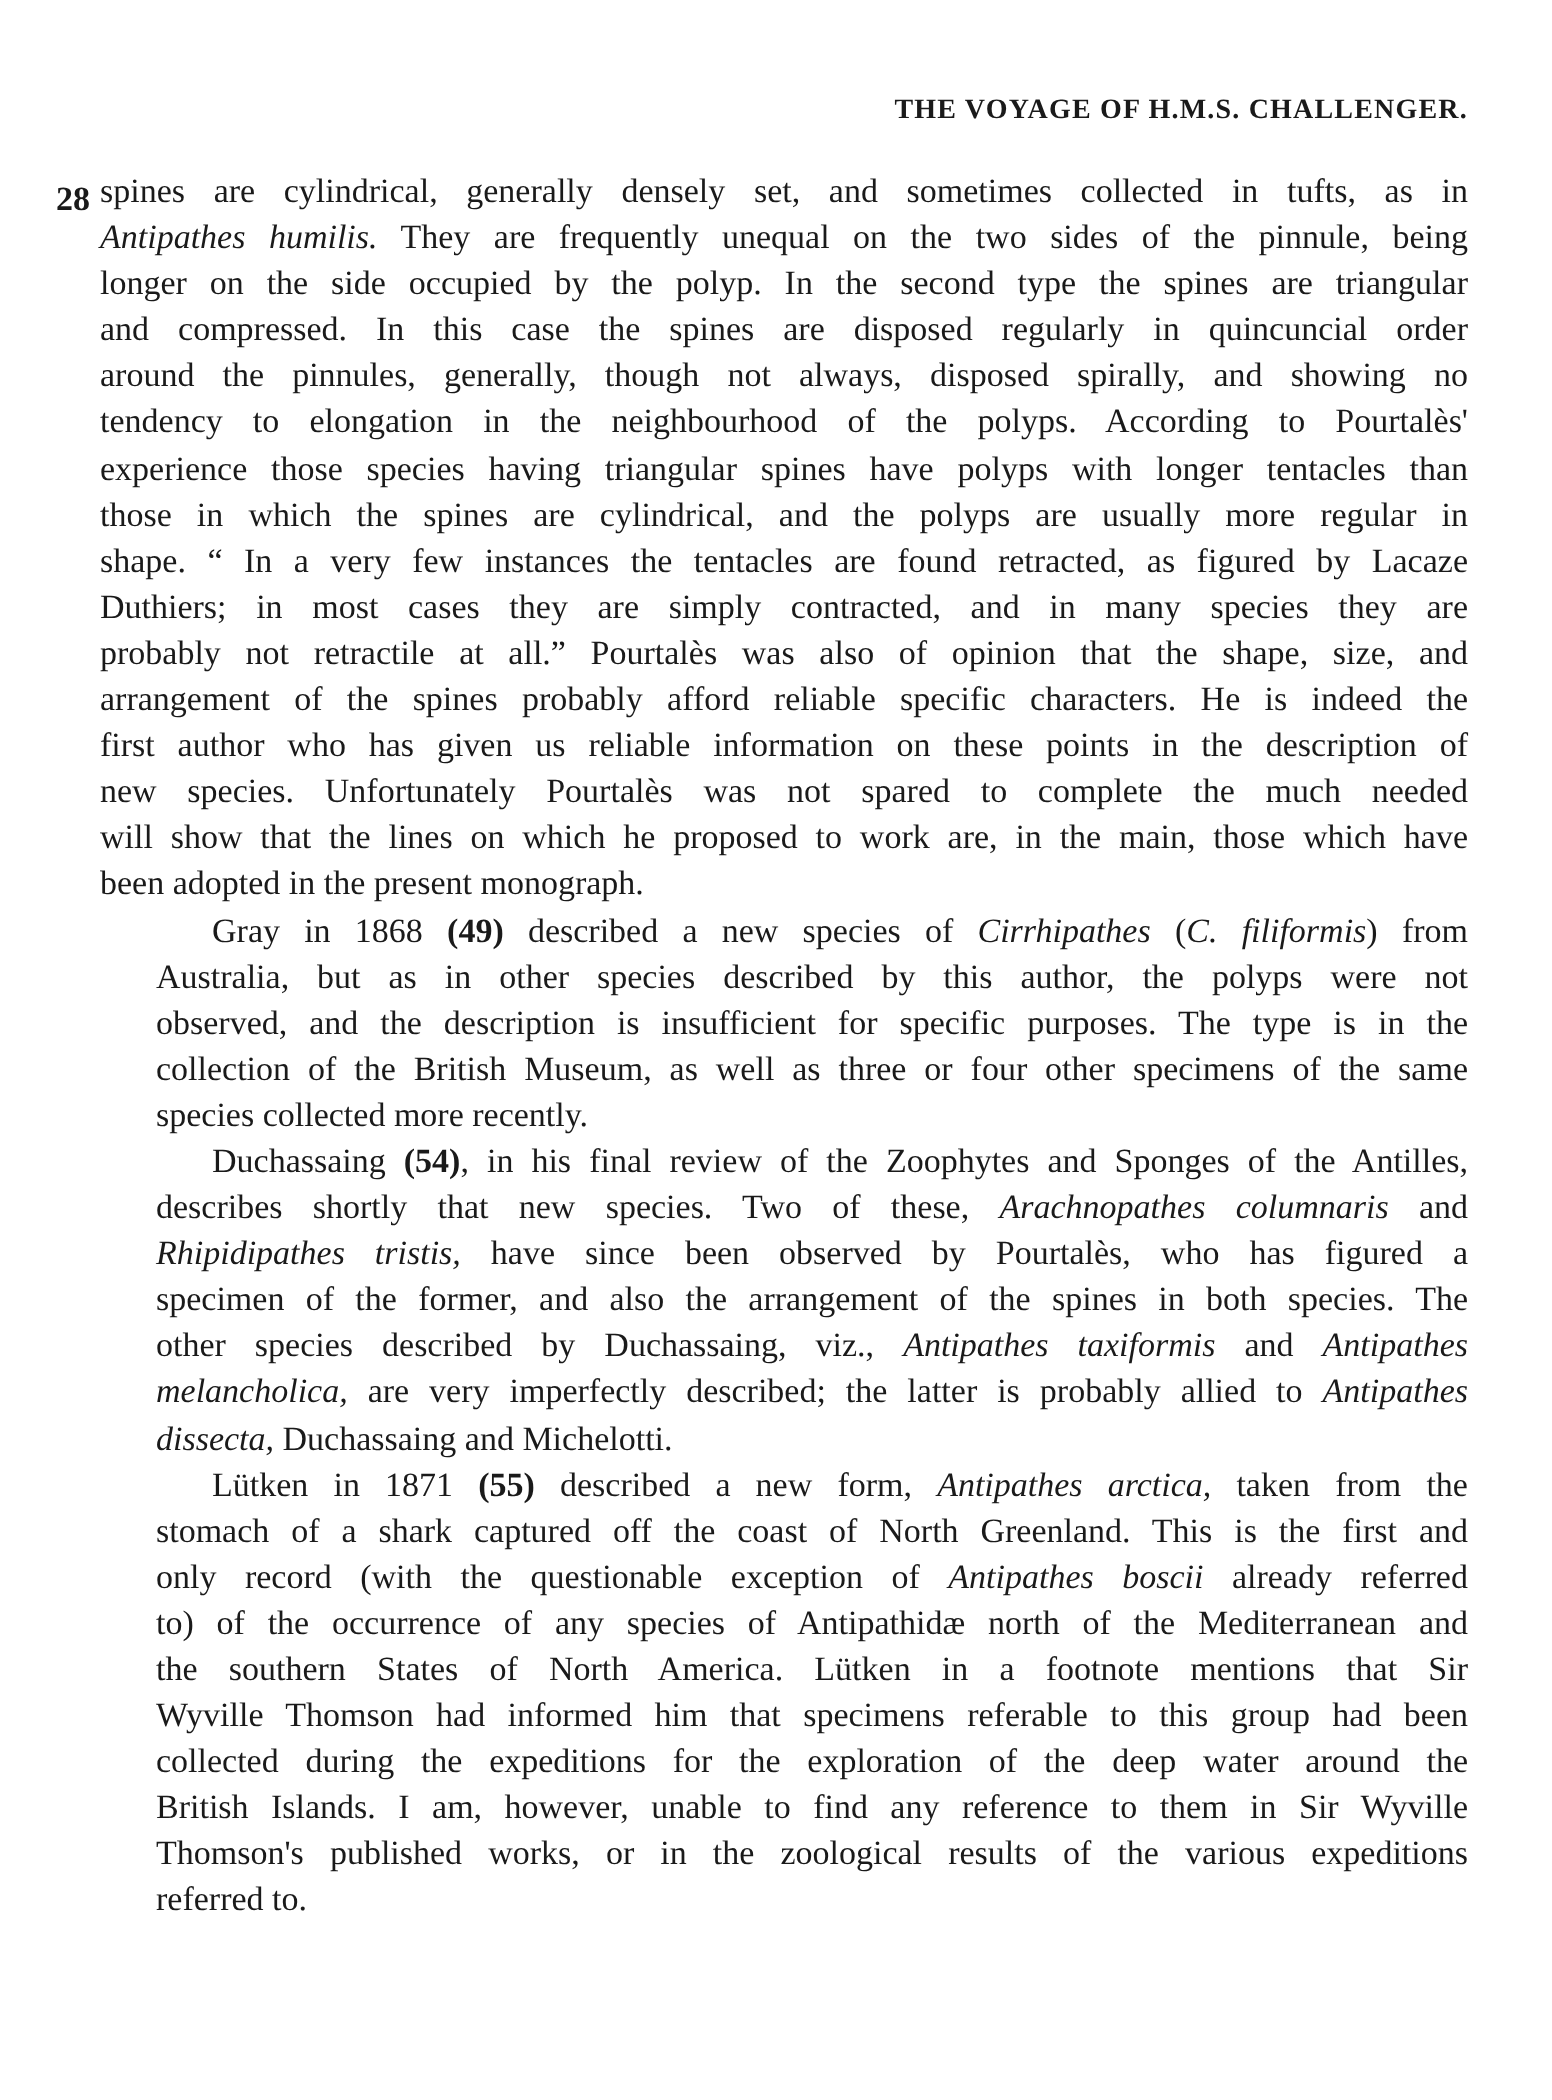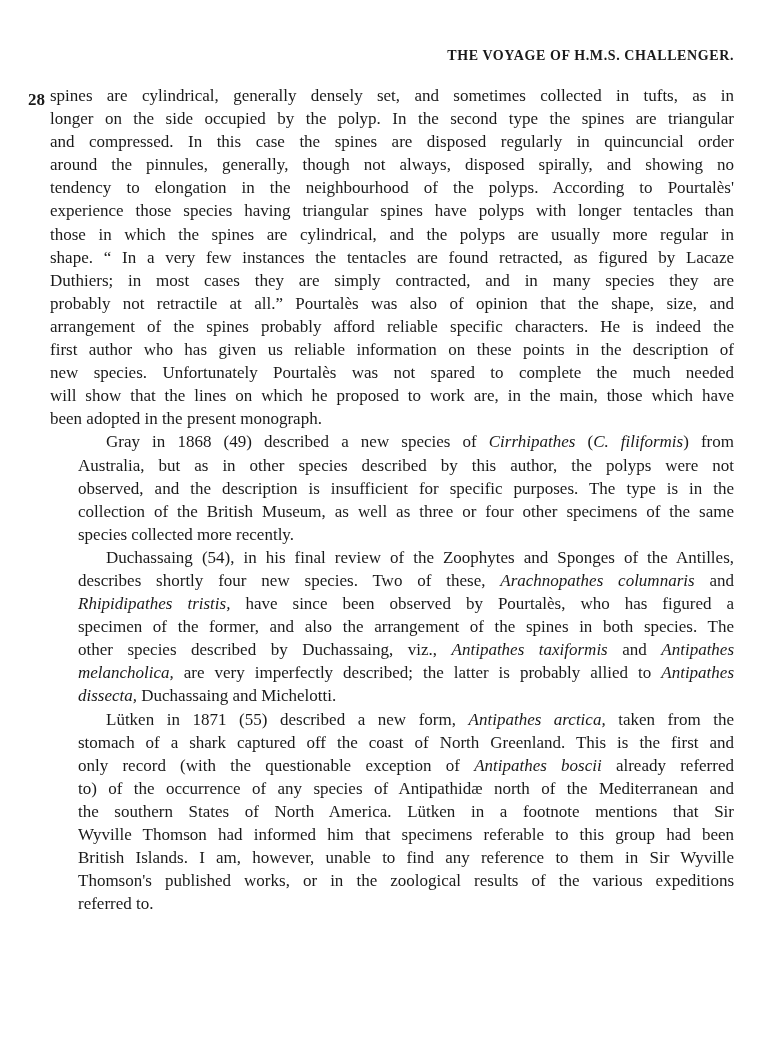--- a/index.html
+++ b/index.html
@@ -23,33 +23,34 @@
   .body-text {
     position: absolute; top: 84px; left: 50px; width: 684px;
     font-size: 17px; line-height: 23.1px;
     text-align: justify;
   }
   .para { margin: 0; text-indent: 0; }
   .para.indent { text-indent: 28px; }
   .para span.line { display: block; text-align: justify; text-align-last: justify; white-space: nowrap; }
   .para span.line.last { text-align-last: left; }
   i { font-style: italic; }
-  b { font-weight: normal; }
+  b { font-weight: bold; }
 </style>
 </head>
 <body>
 
 <div class="header">
   <span class="page-number">28</span>
   <div class="running-title">THE VOYAGE OF H.M.S. CHALLENGER.</div>
 </div>
 
 <div class="body-text" id="body-text">
     <p class="para">
       <span class="line"><span>spines are cylindrical, generally densely set, and sometimes collected in tufts, as in</span></span>
+      <span class="line"><i>Antipathes humilis.</i><span>  They are frequently unequal on the two sides of the pinnule, being</span></span>
       <span class="line"><span>longer on the side occupied by the polyp.  In the second type the spines are triangular</span></span>
       <span class="line"><span>and compressed.  In this case the spines are disposed regularly in quincuncial order</span></span>
       <span class="line"><span>around the pinnules, generally, though not always, disposed spirally, and showing no</span></span>
       <span class="line"><span>tendency to elongation in the neighbourhood of the polyps.  According to Pourtalès'</span></span>
       <span class="line"><span>experience those species having triangular spines have polyps with longer tentacles than</span></span>
       <span class="line"><span>those in which the spines are cylindrical, and the polyps are usually more regular in</span></span>
       <span class="line"><span>shape.  “ In a very few instances the tentacles are found retracted, as figured by Lacaze</span></span>
       <span class="line"><span>Duthiers; in most cases they are simply contracted, and in many species they are</span></span>
       <span class="line"><span>probably not retractile at all.”  Pourtalès was also of opinion that the shape, size, and</span></span>
       <span class="line"><span>arrangement of the spines probably afford reliable specific characters.  He is indeed the</span></span>
@@ -60,31 +61,32 @@
     </p>
     <p class="para indent">
       <span class="line" style="padding-left: 28px;"><span>Gray in 1868 </span><b>(49)</b><span> described a new species of </span><i>Cirrhipathes</i><span> (</span><i>C. filiformis</i><span>) from</span></span>
       <span class="line"><span>Australia, but as in other species described by this author, the polyps were not</span></span>
       <span class="line"><span>observed, and the description is insufficient for specific purposes.  The type is in the</span></span>
       <span class="line"><span>collection of the British Museum, as well as three or four other specimens of the same</span></span>
       <span class="line last"><span>species collected more recently.</span></span>
     </p>
     <p class="para indent">
       <span class="line" style="padding-left: 28px;"><span>Duchassaing </span><b>(54)</b><span>, in his final review of the Zoophytes and Sponges of the Antilles,</span></span>
-      <span class="line"><span>describes shortly four new species.  Two of these, </span><i>Arachnopathes columnaris</i><span> and</span></span>
+      <span class="line"><span>describes shortly that new species.  Two of these, </span><i>Arachnopathes columnaris</i><span> and</span></span>
       <span class="line"><i>Rhipidipathes tristis,</i><span> have since been observed by Pourtalès, who has figured a</span></span>
       <span class="line"><span>specimen of the former, and also the arrangement of the spines in both species.  The</span></span>
       <span class="line"><span>other species described by Duchassaing, viz., </span><i>Antipathes taxiformis</i><span> and </span><i>Antipathes</i></span>
       <span class="line"><i>melancholica,</i><span> are very imperfectly described; the latter is probably allied to </span><i>Antipathes</i></span>
       <span class="line last"><i>dissecta,</i><span> Duchassaing and Michelotti.</span></span>
     </p>
     <p class="para indent">
       <span class="line" style="padding-left: 28px;"><span>Lütken in 1871 </span><b>(55)</b><span> described a new form, </span><i>Antipathes arctica,</i><span> taken from the</span></span>
       <span class="line"><span>stomach of a shark captured off the coast of North Greenland.  This is the first and</span></span>
       <span class="line"><span>only record (with the questionable exception of </span><i>Antipathes boscii</i><span> already referred</span></span>
       <span class="line"><span>to) of the occurrence of any species of Antipathidæ north of the Mediterranean and</span></span>
       <span class="line"><span>the southern States of North America.  Lütken in a footnote mentions that Sir</span></span>
       <span class="line"><span>Wyville Thomson had informed him that specimens referable to this group had been</span></span>
+      <span class="line"><span>collected during the expeditions for the exploration of the deep water around the</span></span>
       <span class="line"><span>British Islands.  I am, however, unable to find any reference to them in Sir Wyville</span></span>
       <span class="line"><span>Thomson's published works, or in the zoological results of the various expeditions</span></span>
       <span class="line last"><span>referred to.</span></span>
     </p>
   </div>
 
 </body></html>

